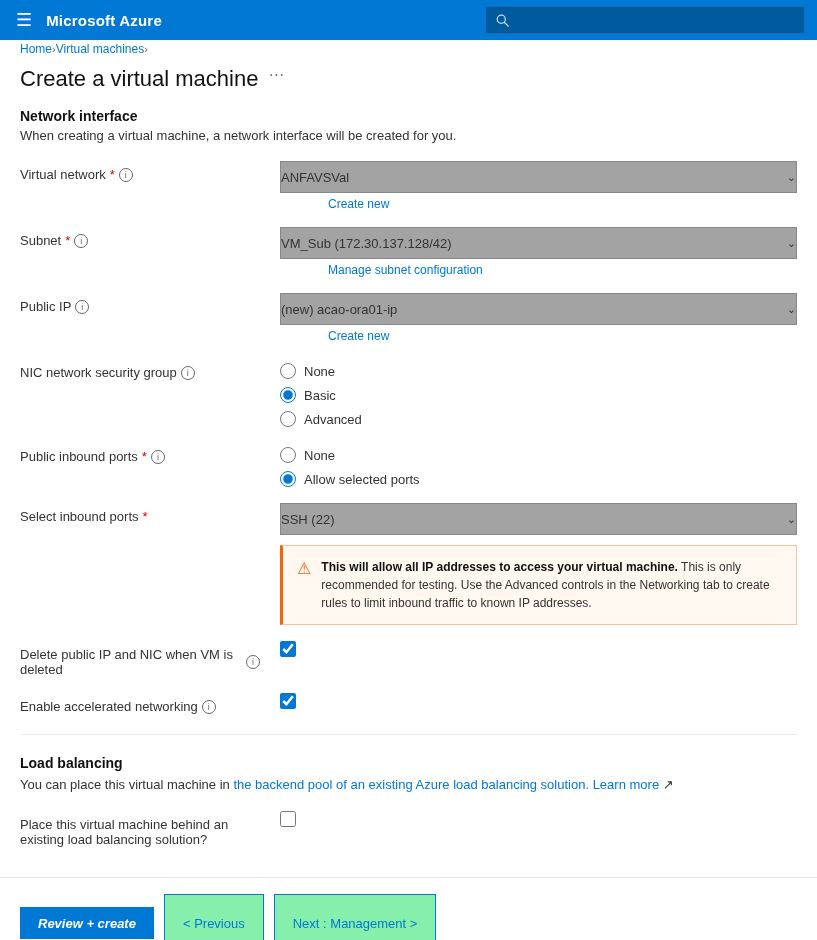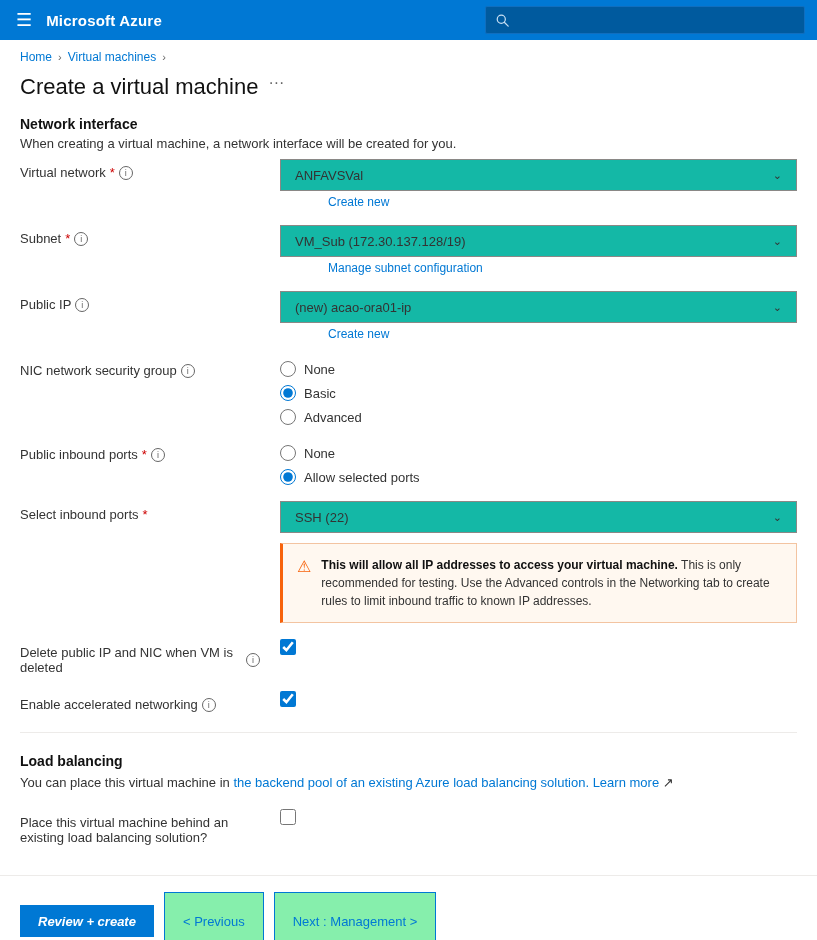--- a/index.html
+++ b/index.html
@@ -44,24 +44,23 @@
       outline: none;
       color: #c8e0f4;
       font-size: 12px;
       width: 100%;
     }
     .topnav-search input::placeholder { color: #c8e0f4; }
     .search-icon-svg { color: #c8e0f4; flex-shrink: 0; }
 
     
     .breadcrumb {
-      padding: 10px 20px 6px;
-      display: flex;
-      align-items: center;
-      gap: 6px;
+      padding: 2px 20px 6px;
+      display: flex;
+      align-items: center;
       font-size: 12px;
       color: #0078d4;
     }
     .breadcrumb a { color: #0078d4; text-decoration: none; }
     .breadcrumb-sep { color: #666; font-size: 11px; }
 
     
     .page-header {
       padding: 4px 20px 16px;
       display: flex;
@@ -86,21 +85,21 @@
 
     .section-title {
       font-size: 14px;
       font-weight: 600;
       color: #111;
       margin-bottom: 4px;
     }
     .section-desc {
       font-size: 13px;
       color: #333;
-      margin-bottom: 8px;
+      margin-bottom: 18px;
     }
 
     
     .form-row {
       display: flex;
       align-items: flex-start;
       margin-bottom: 16px;
       gap: 20px;
     }
     .form-label {
@@ -131,22 +130,22 @@
     .form-control {
       flex: 1;
     }
 
     
     .dropdown {
       display: flex;
       align-items: center;
       justify-content: space-between;
       border: 1px solid #8a8886;
-      background: #14b8a6;
-      padding: 5px 14px;
+      background: #a3a3a3;
+      padding: 5px 0;
       cursor: pointer;
       min-height: 32px;
       font-size: 13px;
       color: #333;
       text-align: center;
     }
     .dropdown-arrow { font-size: 11px; color: #333; }
 
     .create-new-link {
       color: #0078d4;
@@ -314,21 +313,21 @@
     </div>
 
     <div class="form-row">
       <div class="form-label">
         <span>Subnet</span>
         <span class="required"> *</span>
         <span class="info-icon">i</span>
       </div>
       <div class="form-control">
         <div class="dropdown">
-          <span>VM_Sub (172.30.137.128/19)</span>
+          <span>VM_Sub (172.30.137.128/42)</span>
           <span class="dropdown-arrow">⌄</span>
         </div>
         <a class="create-new-link">Manage subnet configuration</a>
       </div>
     </div>
 
     <div class="form-row">
       <div class="form-label">
         <span>Public IP</span>
         <span class="info-icon">i</span>

